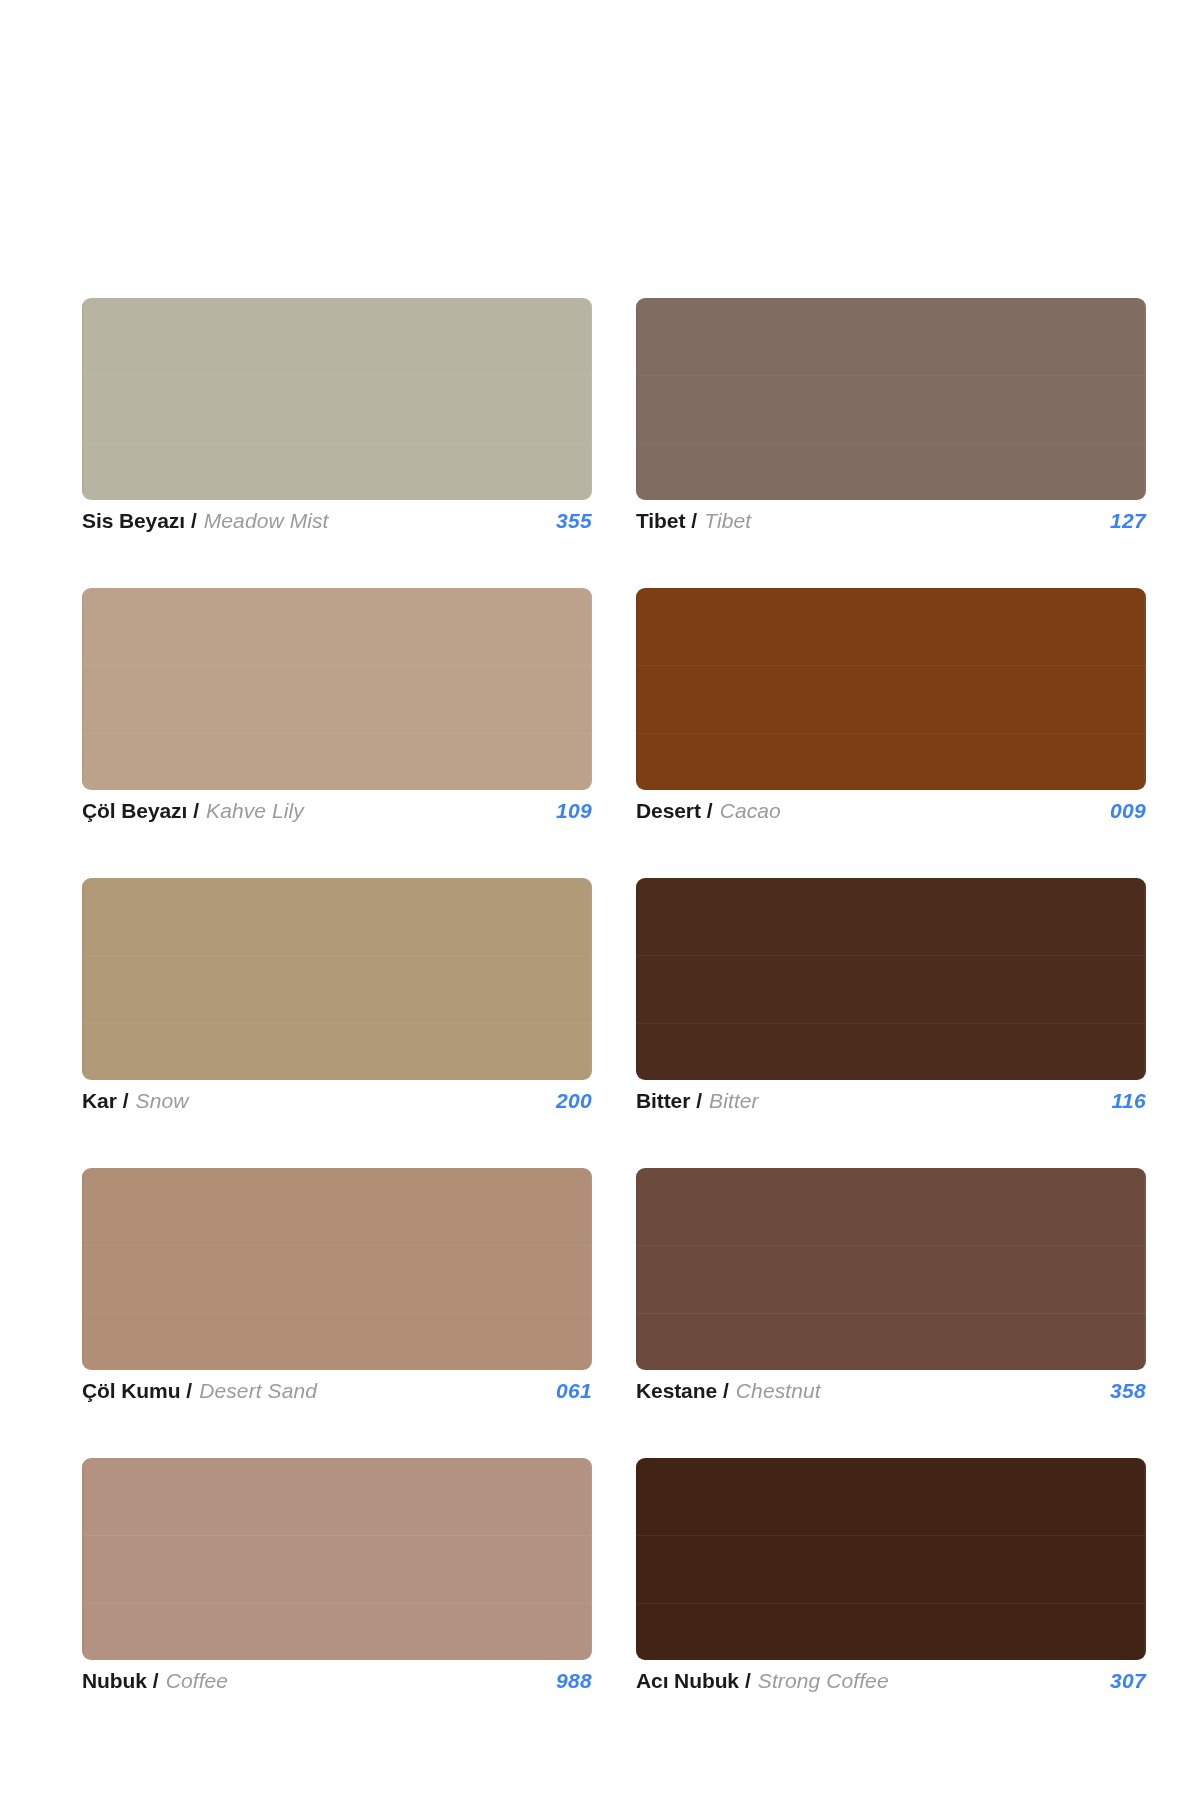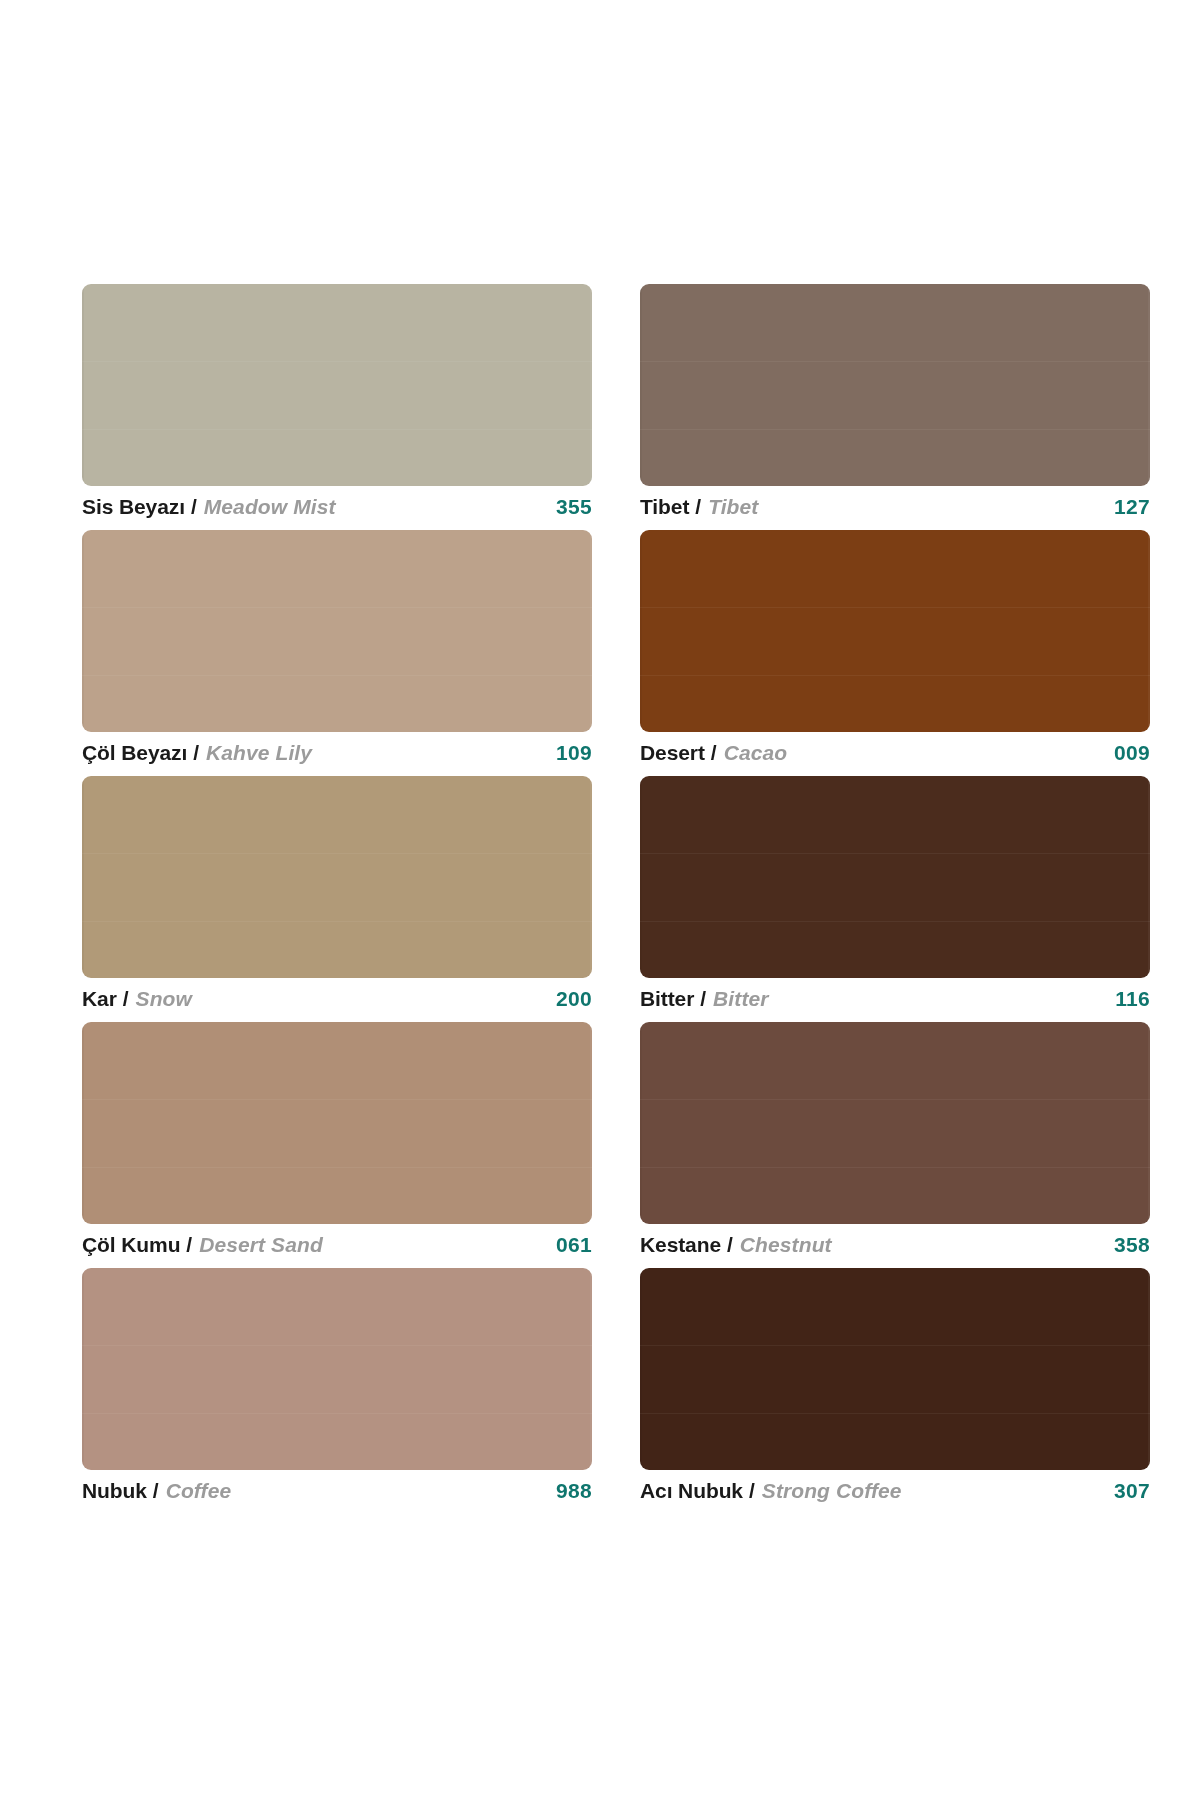--- a/index.html
+++ b/index.html
@@ -19,26 +19,27 @@
     position: relative;
     width: 1200px;
     height: 1800px;
     background: #ffffff;
     box-sizing: border-box;
   }
 
   .palette-grid {
     position: absolute;
     left: 82px;
-    top: 284px;
+    top: 298px;
     width: 1068px;
     display: grid;
     grid-template-columns: 510px 510px;
     column-gap: 48px;
     row-gap: 0px;
+    gap: 44px;
   }
 
   .swatch-cell {
     position: relative;
     width: 510px;
     margin-bottom: 0px;
   }
 
   .swatch-chip {
     width: 510px;
@@ -97,31 +98,32 @@
 
   .name-sep {
     color: #1a1a1a;
     font-weight: 700;
     padding: 0 7px 0 6px;
   }
 
   .name-en {
     color: #9b9b9b;
     font-style: italic;
-    font-weight: 700;
+    font-weight: 400;
     letter-spacing: 0.1px;
   }
 
   .swatch-code {
-    color: #0f766e;
+    color: #3b82f6;
     font-weight: 700;
     font-size: 21px;
     line-height: 1;
     letter-spacing: 0.3px;
     font-variant-numeric: tabular-nums;
+    font-style: italic;
   }
 
   
   .swatch-cell { height: 246px; }
 </style>
 </head>
 <body>
 
 <div class="page">
 

